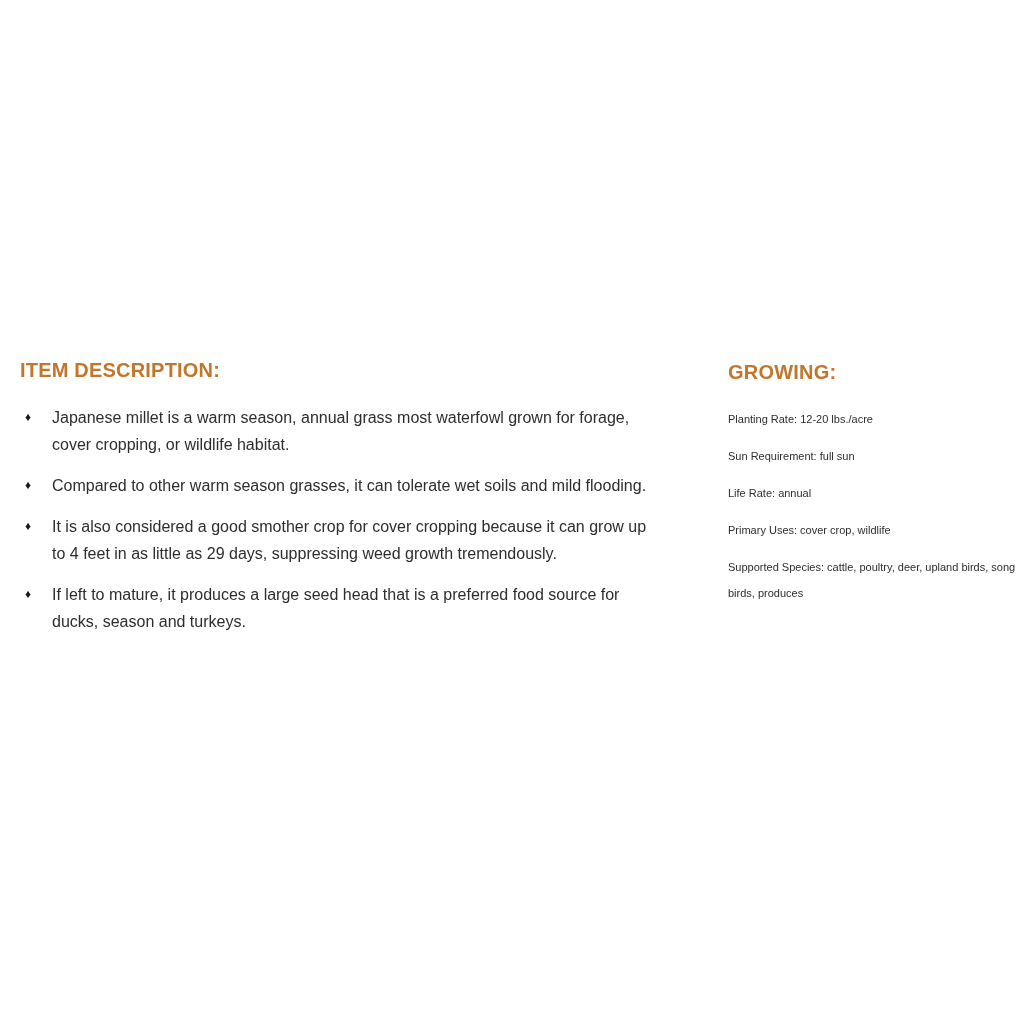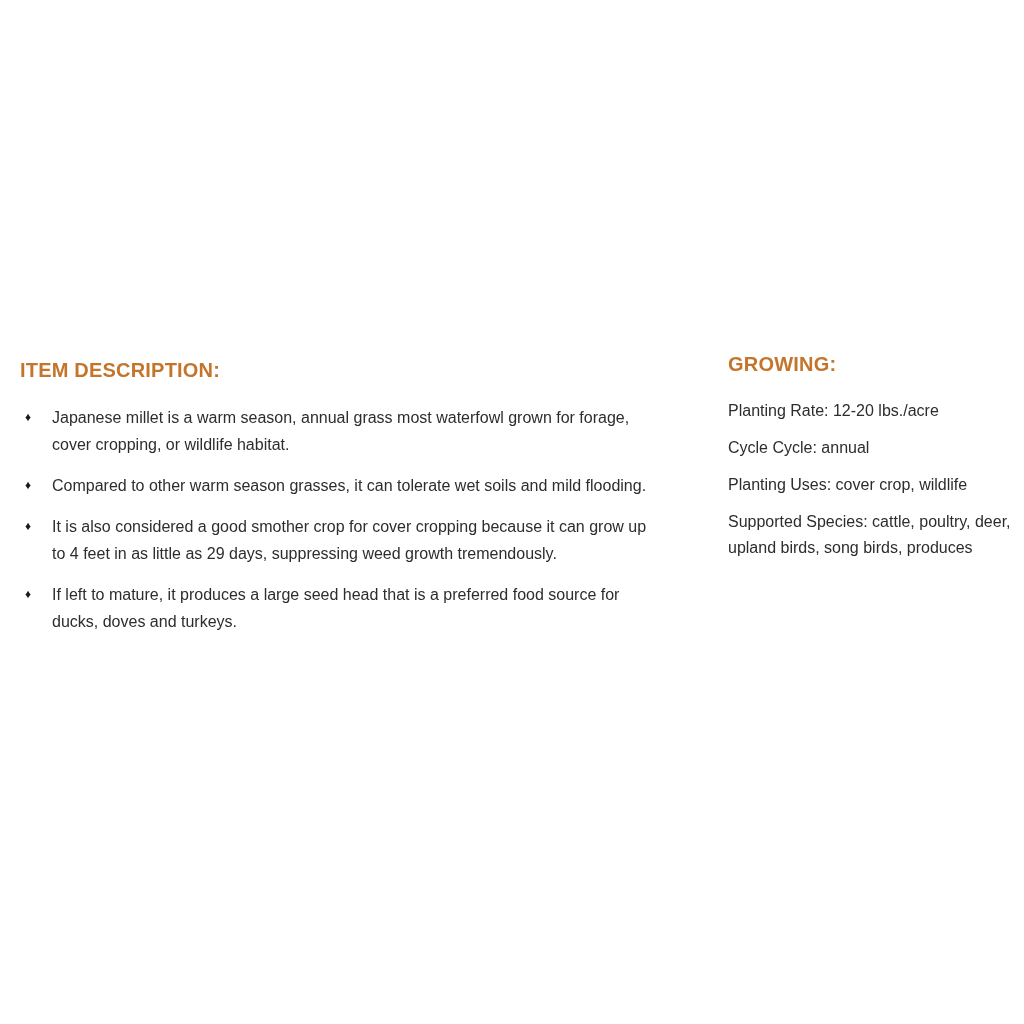--- a/index.html
+++ b/index.html
@@ -23,21 +23,21 @@
   }
   .col-left {
     position: absolute;
     left: 0;
     top: 6px;
     width: 648px;
   }
   .col-right {
     position: absolute;
     left: 708px;
-    top: 0;
+    top: 8px;
     width: 296px;
   }
   .section-heading {
     margin: 0 0 22px 0;
     font-size: 20px;
     line-height: 24px;
     font-weight: bold;
     color: var(--accent, #c3762b);
     letter-spacing: 0.2px;
   }
@@ -60,21 +60,21 @@
     font-size: 12px;
     line-height: 27px;
     color: #1a1a1a;
   }
   .bullet-text {
     flex: 1;
     max-width: 606px;
   }
   .facts p {
     margin: 0 0 11px 0;
-    font-size: 16px;
+    font-size: 11px;
     line-height: 26px;
   }
 </style>
 </head>
 <body>
 
 <div class="content">
 
   <section class="col-left">
     <h2 class="section-heading">ITEM DESCRIPTION:</h2>
@@ -90,34 +90,35 @@
           <span class="bullet-text">Compared to other warm season grasses, it can tolerate wet soils and mild flooding.</span>
         </li>
 
         <li>
           <span class="bullet-glyph">♦</span>
           <span class="bullet-text">It is also considered a good smother crop for cover cropping because it can grow up to 4 feet in as little as 29 days, suppressing weed growth tremendously.</span>
         </li>
 
         <li>
           <span class="bullet-glyph">♦</span>
-          <span class="bullet-text">If left to mature, it produces a large seed head that is a preferred food source for ducks, doves and turkeys.</span>
+          <span class="bullet-text">If left to mature, it produces a large seed head that is a preferred food source for ducks, season and turkeys.</span>
         </li>
       </ul>
   </section>
 
   <section class="col-right">
     <h2 class="section-heading">GROWING:</h2>
     <div class="facts">
 
         <p>Planting Rate: 12-20 lbs./acre</p>
 
 
+        <p>Sun Requirement: full sun</p>
 
-        <p>Cycle Cycle: annual</p>
+        <p>Life Rate: annual</p>
 
-        <p>Planting Uses: cover crop, wildlife</p>
+        <p>Primary Uses: cover crop, wildlife</p>
 
         <p>Supported Species: cattle, poultry, deer, upland birds, song birds, produces</p>
       </div>
   </section>
 
 </div>
 
 </body></html>

